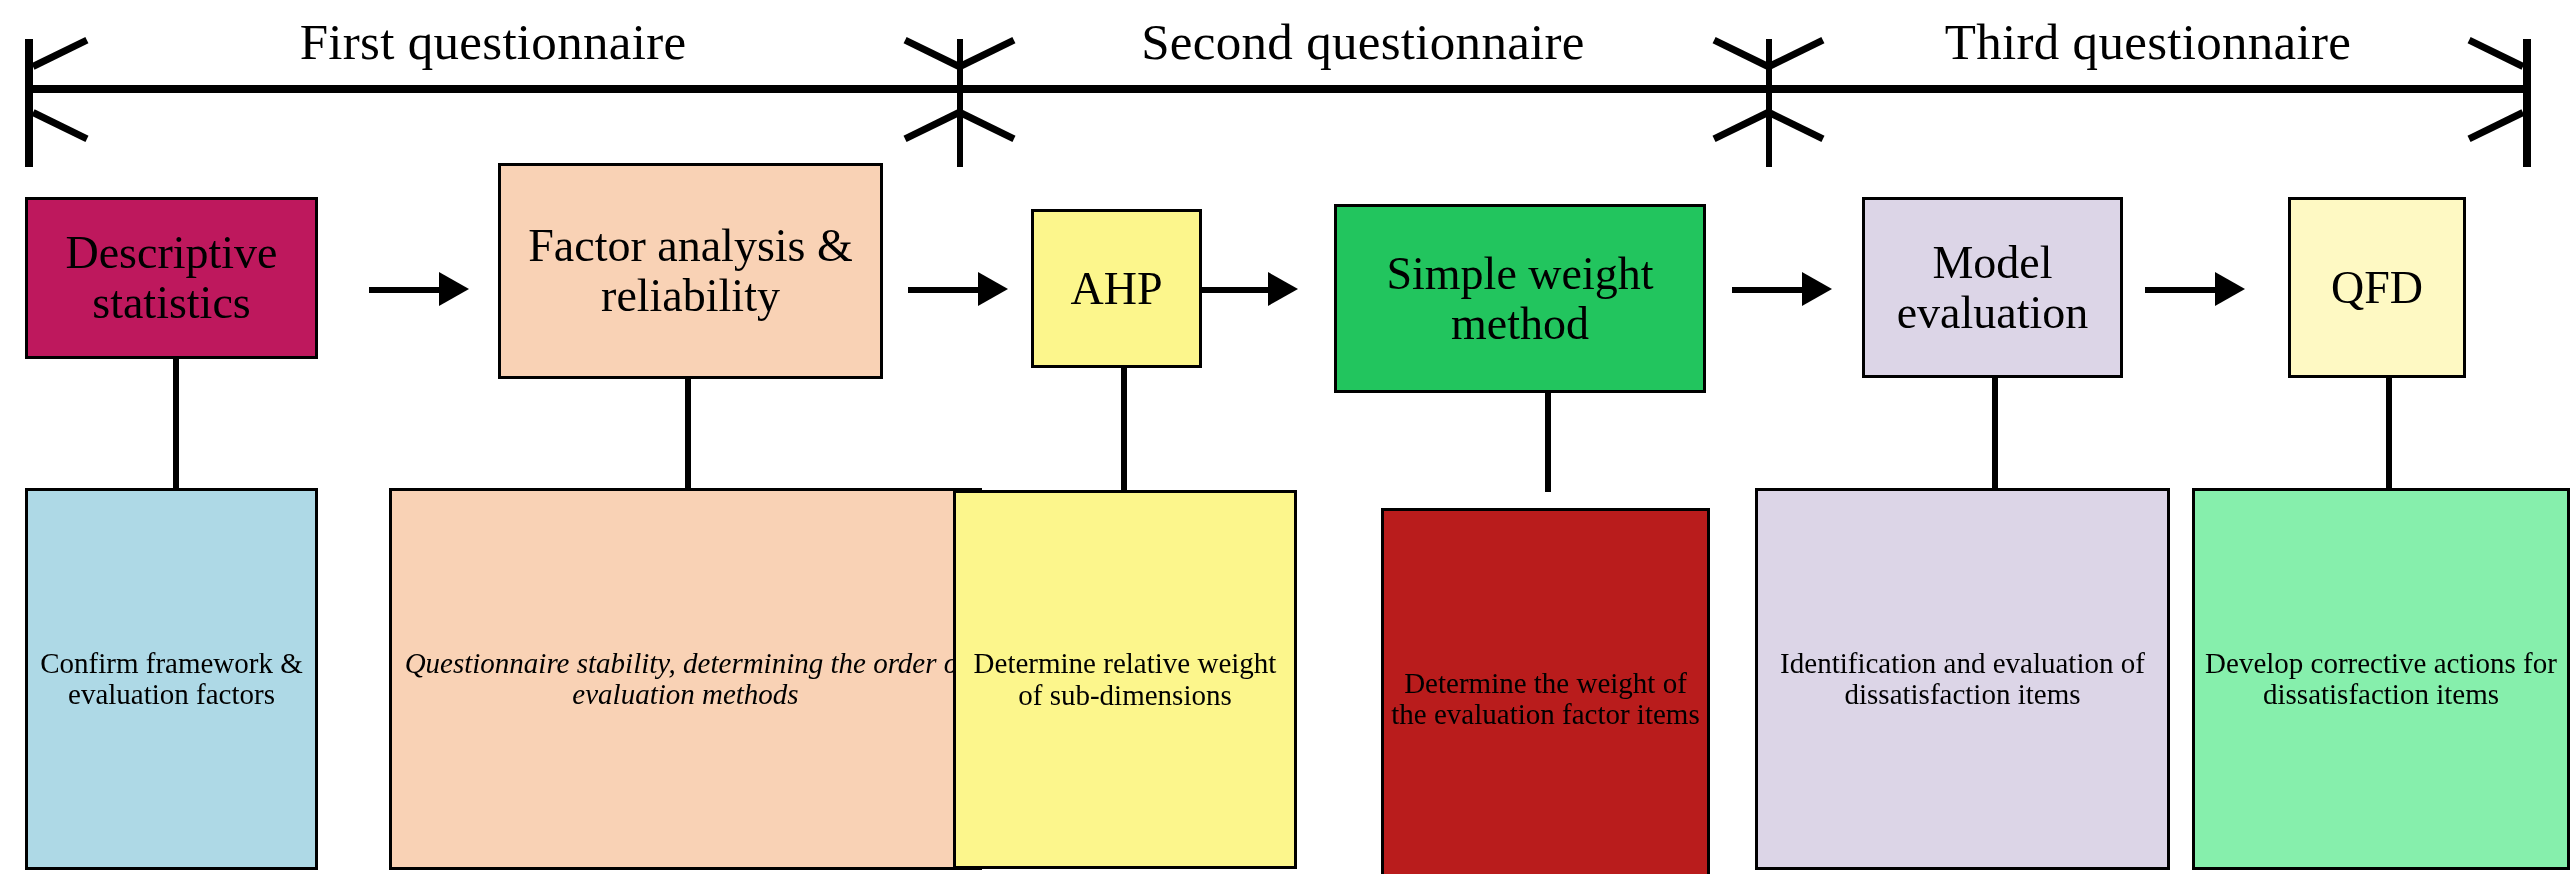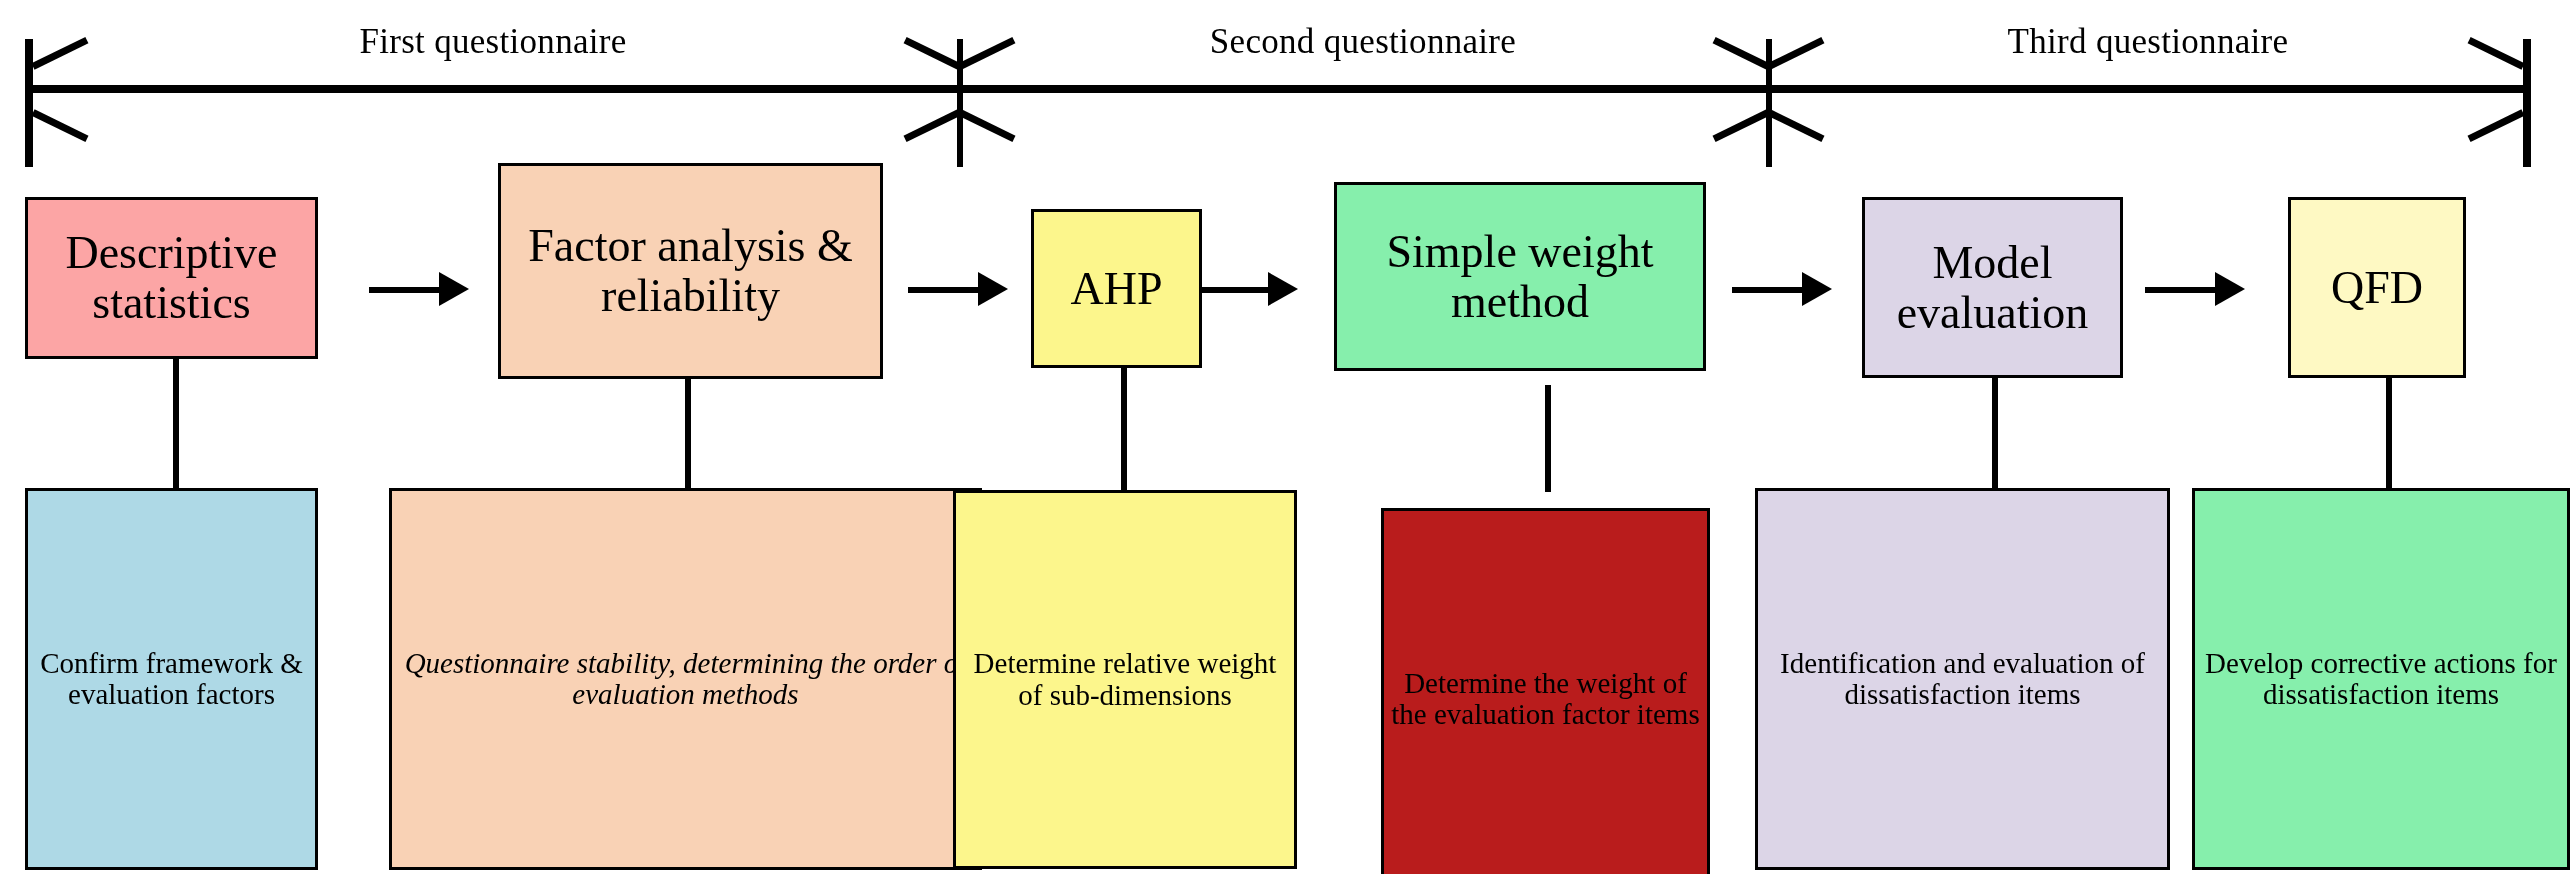--- a/index.html
+++ b/index.html
@@ -9,21 +9,21 @@
 
   
   .phase-band{position:absolute;left:0;top:0;width:2576px;height:171px;}
   .axis-line{position:absolute;left:29px;top:85px;width:2499px;height:7.8px;background:#000;}
   .end-bar{position:absolute;width:7.8px;height:128px;top:39px;background:#000;}
   .end-bar.left{left:25px;}
   .end-bar.right{left:2523px;}
   .div-bar{position:absolute;width:5.9px;height:128px;top:39px;background:#000;}
   .ahead{position:absolute;width:60px;height:7.2px;background:#000;}
   .phase-label{position:absolute;top:11.7px;height:60px;line-height:60px;
-       font-size:35px;white-space:nowrap;text-align:center;letter-spacing:0.3px;}
+       font-size:51px;white-space:nowrap;text-align:center;letter-spacing:0.3px;}
 
   
   .node{position:absolute;box-sizing:border-box;border:3.9px solid #000;
         display:flex;align-items:center;justify-content:center;text-align:center;
         padding:2.6px 3.9px;}
   .node span{display:block;width:100%;line-height:1.08;}
   .n-top{font-size:46px;}
   .n-bot{font-size:29px;}
   .vline{position:absolute;width:5.9px;background:#000;}
 
@@ -89,33 +89,33 @@
       <div class="head" style="left:70px;"></div>
   </div>
 
   <div class="vline" style="left:173px;top:359px;height:130px;"></div>
   <div class="vline" style="left:685px;top:378px;height:112px;"></div>
   <div class="vline" style="left:1121px;top:366px;height:125px;"></div>
   <div class="vline" style="left:1545px;top:385px;height:107px;"></div>
   <div class="vline" style="left:1992px;top:377px;height:115px;"></div>
   <div class="vline" style="left:2386px;top:377px;height:115px;"></div>
 
-  <div class="node n-top" style="left:25px;top:197px;width:293px;height:162px;background:#fca5a5;">
+  <div class="node n-top" style="left:25px;top:197px;width:293px;height:162px;background:#be185d;">
     <span>Descriptive statistics</span>
   </div>
 
   <div class="node n-top" style="left:498px;top:163px;width:385px;height:216px;background:#F9D2B5;">
     <span>Factor analysis &amp; reliability</span>
   </div>
 
   <div class="node n-top" style="left:1031px;top:209px;width:171px;height:159px;background:#FCF68C;">
     <span>AHP</span>
   </div>
 
-  <div class="node n-top" style="left:1334px;top:182px;width:372px;height:189px;background:#86efac;">
+  <div class="node n-top" style="left:1334px;top:204px;width:372px;height:189px;background:#22c55e;">
     <span>Simple weight method</span>
   </div>
 
   <div class="node n-top" style="left:1862px;top:197px;width:261px;height:181px;background:#DCD5E7;">
     <span>Model evaluation</span>
   </div>
 
   <div class="node n-top" style="left:2288px;top:197px;width:178px;height:181px;background:#fef9c3;">
     <span>QFD</span>
   </div>

